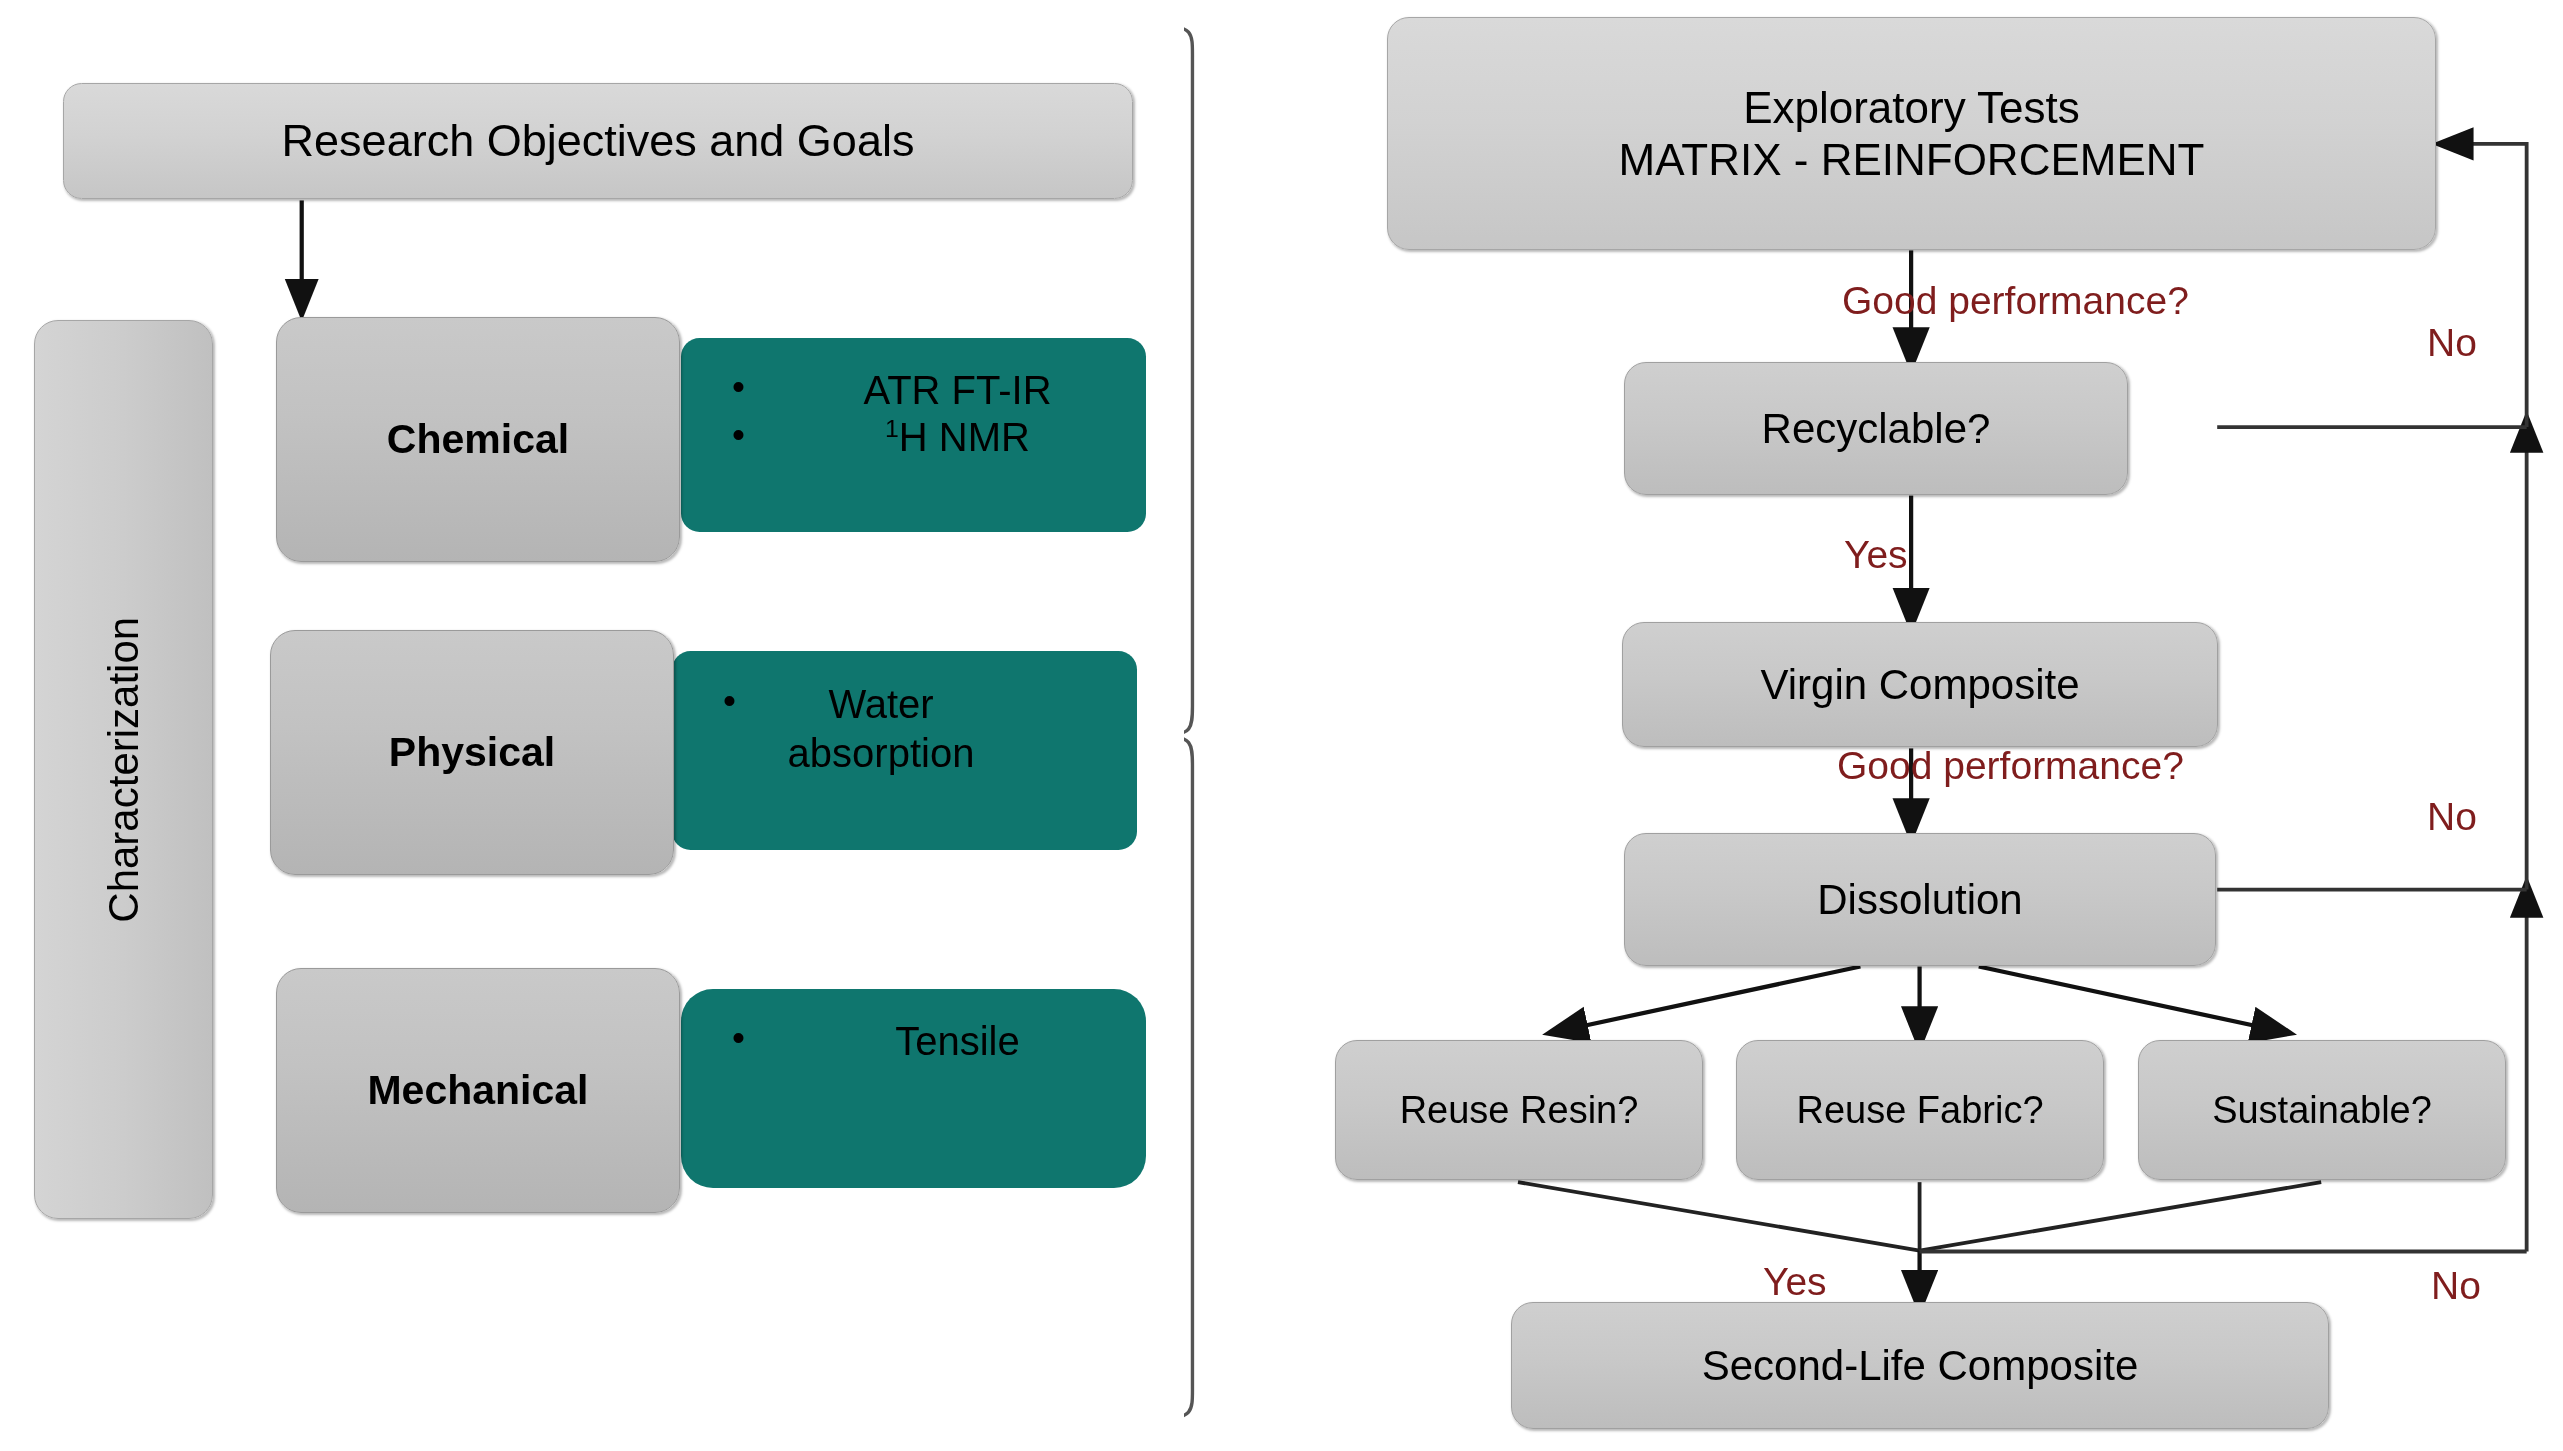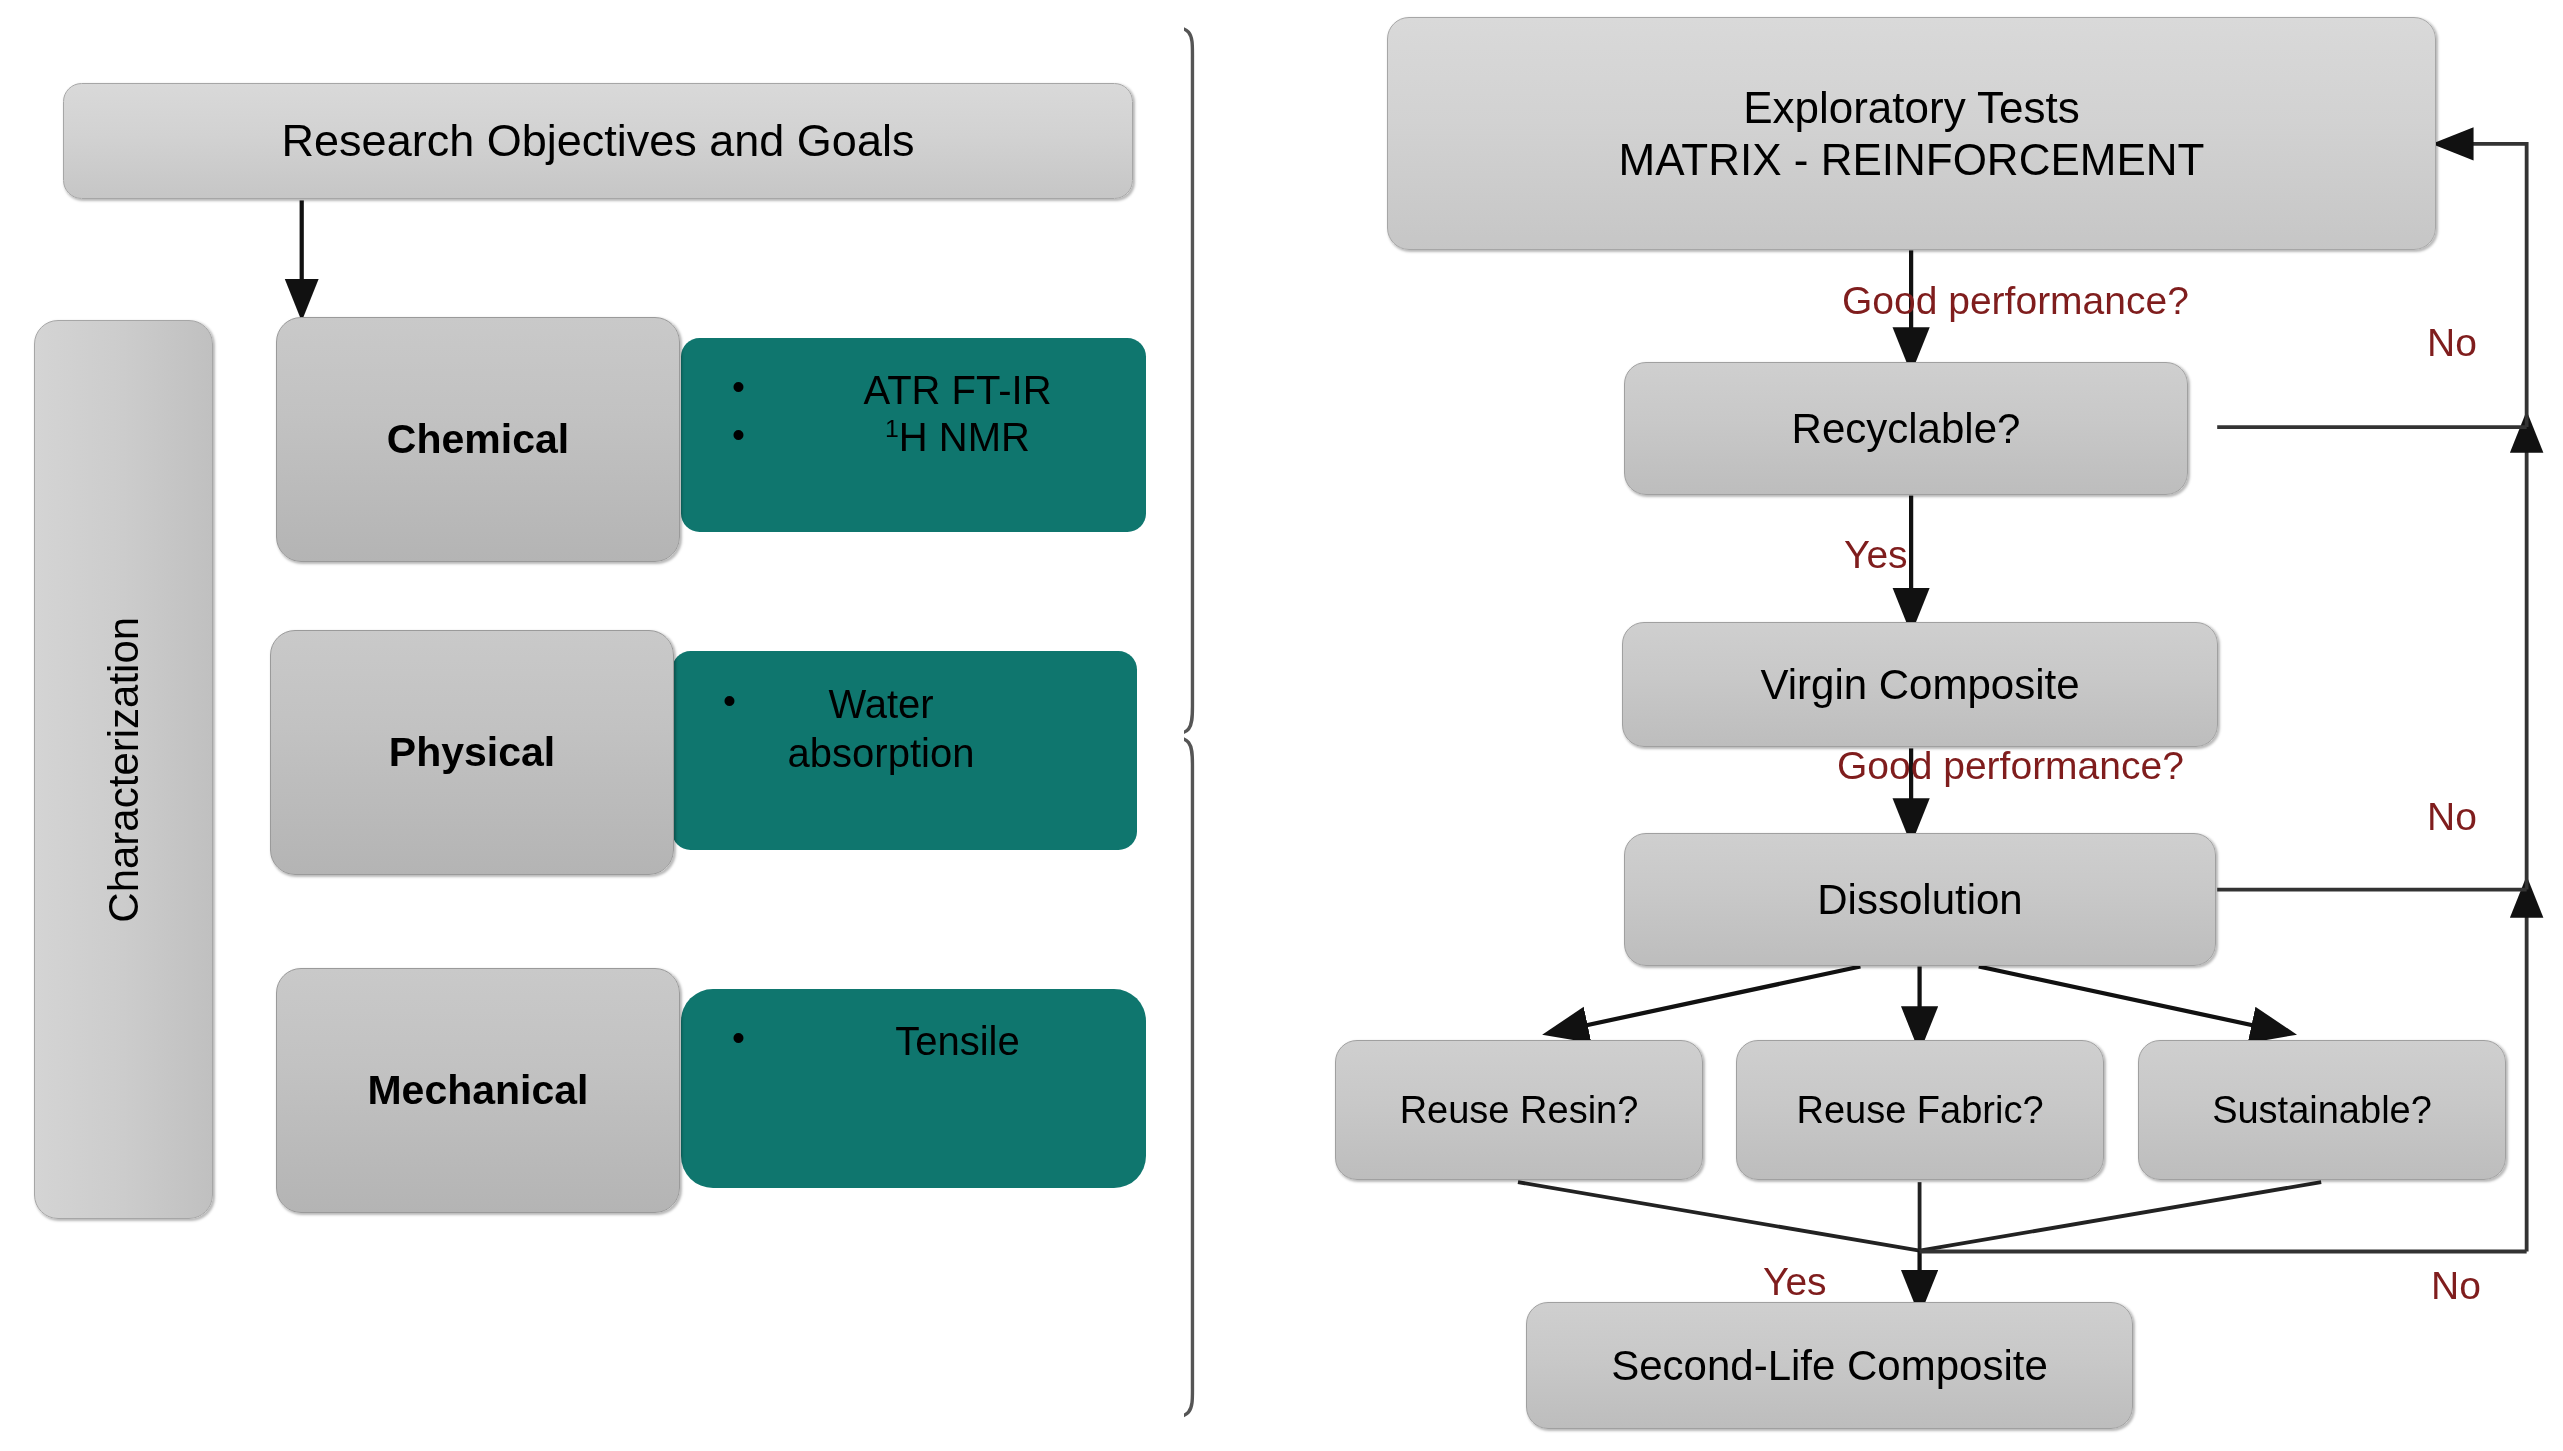--- a/index.html
+++ b/index.html
@@ -79,27 +79,27 @@
   .bullet-box li.wrap { white-space: normal; line-height: 1.22; }
   #chem-list { left: 677px; top: 338px;  width: 465px; height: 194px; }
   #phys-list { left: 668px; top: 651px;  width: 465px; height: 199px; }
   #mech-list { left: 677px; top: 989px; width: 465px; height: 199px; border-radius: 32px; }
   sup { font-size: 0.62em; vertical-align: super; }
 
   
   #flow-panel { position: absolute; left: 1184px; top: 0; width: 1379px; height: 1452px; }
 
   #exploratory-box  { left: 203px; top: 17px;   width: 1049px; height: 233px; font-size: 44px; border-radius: 22px; flex-direction: column; }
-  #recyclable-box   { left: 440px; top: 362px;  width: 564px;  height: 133px; font-size: 42px; }
+  #recyclable-box   { left: 440px; top: 362px;  width: 504px;  height: 133px; font-size: 42px; }
   #virgin-box       { left: 438px; top: 622px;  width: 596px;  height: 125px; font-size: 42px; }
   #dissolution-box  { left: 440px; top: 833px;  width: 592px;  height: 133px; font-size: 42px; }
   #reuse-resin-box  { left: 151px; top: 1040px; width: 368px;  height: 140px; font-size: 38px; }
   #reuse-fabric-box { left: 552px; top: 1040px; width: 368px;  height: 140px; font-size: 38px; }
   #sustainable-box  { left: 954px;top: 1040px; width: 368px;  height: 140px; font-size: 38px; }
-  #second-life-box  { left: 342px; top: 1302px; width: 607px;  height: 127px; font-size: 42px; }
+  #second-life-box  { left: 327px; top: 1302px; width: 818px;  height: 127px; font-size: 42px; }
 
   
   .edge-label { position: absolute; font-size: 39px; color: #7f1d1d; white-space: nowrap; }
   #lbl-good1   { left: 658px;  top: 279px; }
   #lbl-no1     { left: 1243px; top: 321px; }
   #lbl-yes1    { left: 660px;  top: 533px; }
   #lbl-good2   { left: 653px;  top: 744px; }
   #lbl-no2     { left: 1243px; top: 795px; }
   #lbl-yes2    { left: 579px;  top: 1260px; }
   #lbl-no3     { left: 1247px; top: 1264px; }

